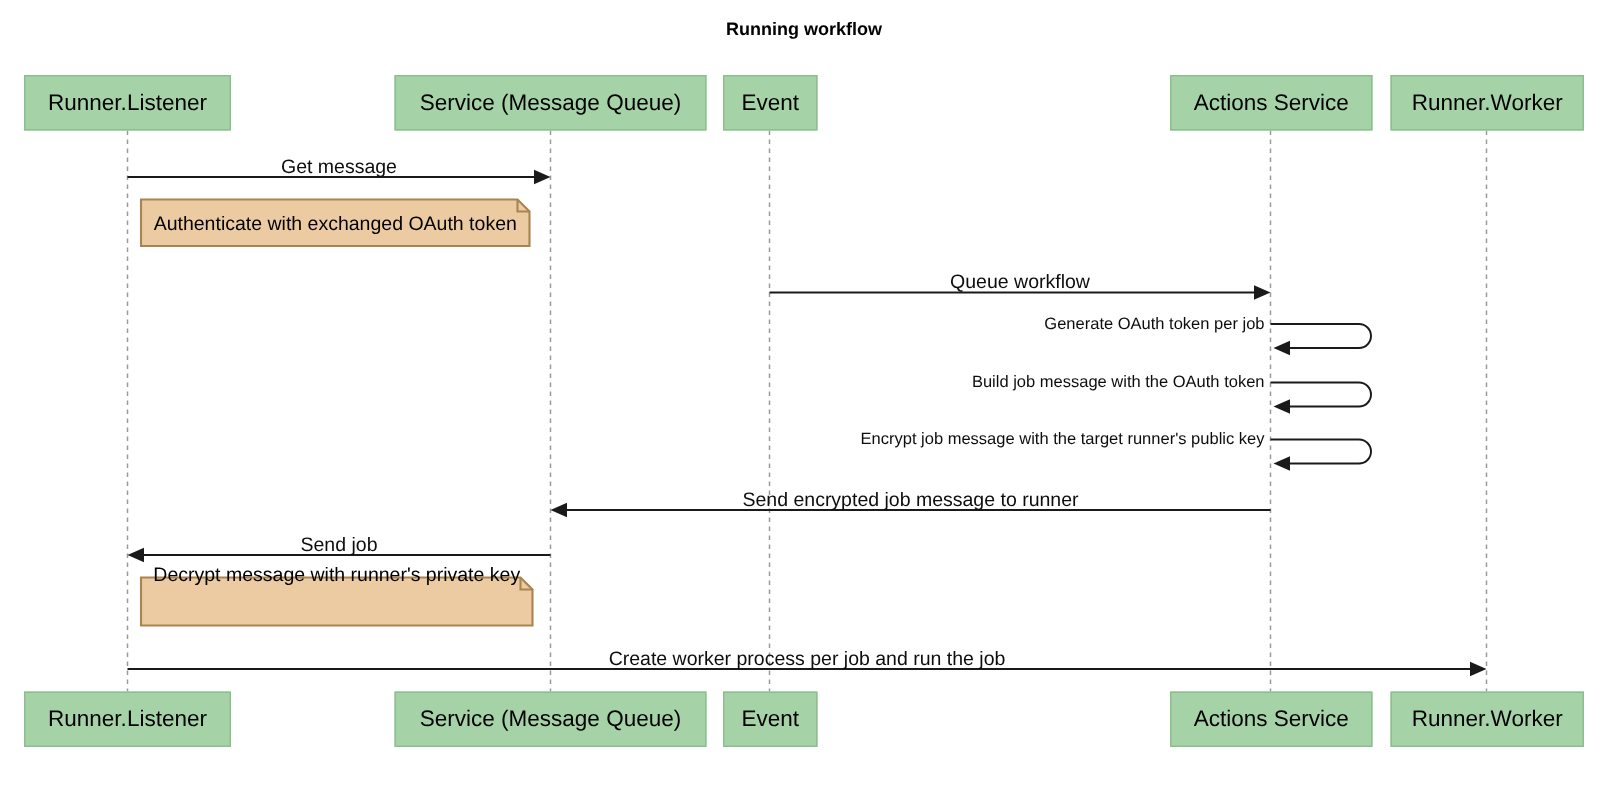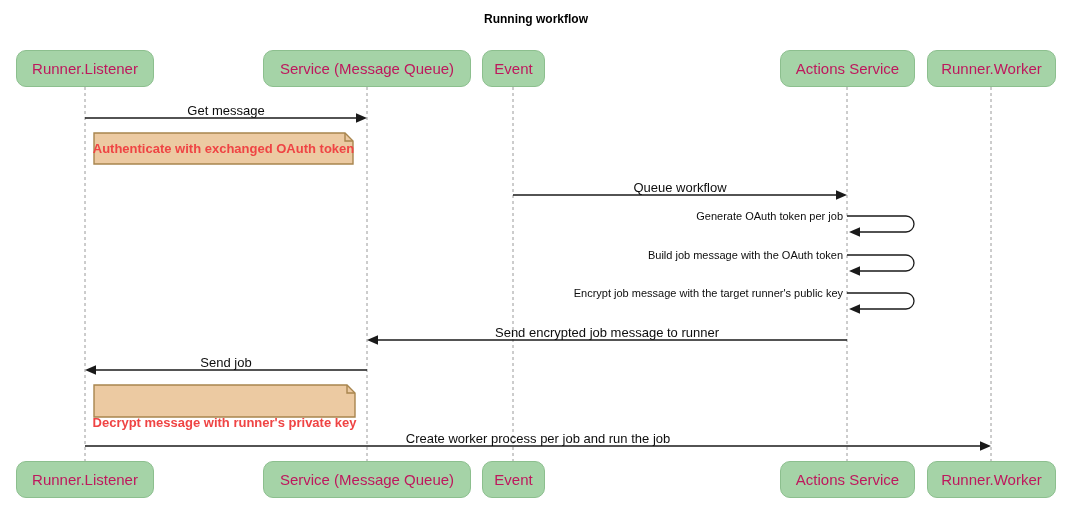--- a/index.html
+++ b/index.html
@@ -31,36 +31,36 @@
   svg .lifeline { stroke: var(--lifeline); stroke-width: 1; stroke-dasharray: 3 3; fill: none; }
   svg .msgline { stroke: var(--line); stroke-width: 1.3; fill: none; }
   svg .loop    { stroke: var(--line); stroke-width: 1.3; fill: none; }
   svg .arrowhead { fill: var(--line); stroke: none; }
   svg .note-shape { fill: var(--note-fill); stroke: var(--note-border); stroke-width: 1.4; }
   svg .note-fold  { fill: none; stroke: var(--note-border); stroke-width: 1.4; }
   .actor {
     position: absolute; height: 37px;
     background: var(--actor-fill);
     border: 1px solid var(--actor-border);
-    border-radius: 10px;
+    border-radius: 0;
     display: flex; align-items: center; justify-content: center;
-    font-size: 15px; color: #be185d; white-space: nowrap;
+    font-size: 15px; color: #000000; white-space: nowrap;
   }
   .msg-label {
     position: absolute; font-size: 13px; color: #0d0d0d;
     white-space: nowrap; text-align: center;
   }
   .self-label {
     position: absolute; font-size: 11px; color: #0d0d0d;
     white-space: nowrap; text-align: right;
   }
   .note-label {
-    position: absolute; font-size: 13px; color: #ef4444;
+    position: absolute; font-size: 13px; color: #000000;
     display: flex; align-items: center; justify-content: center;
-    white-space: nowrap; text-align: center; font-weight: bold;
+    white-space: nowrap; text-align: center;
   }
 </style>
 </head>
 <body>
 
 <div class="canvas">
 
   <div class="title">Running workflow</div>
 
   <svg class="layer" width="1072" height="523" viewBox="0 0 1072 523">
@@ -137,15 +137,15 @@
   <div class="msg-label" style="left:540px; top:180px; width:280px;">Queue workflow</div>
   <div class="msg-label" style="left:86px;  top:103px; width:280px;">Get message</div>
   <div class="self-label" style="right:229px; top:210px;">Generate OAuth token per job</div>
   <div class="self-label" style="right:229px; top:249px;margin-left:28px;">Build job message with the OAuth token</div>
   <div class="self-label" style="right:229px; top:287px;">Encrypt job message with the target runner's public key</div>
   <div class="msg-label" style="left:447px; top:325px; width:320px;text-align:center;">Send encrypted job message to runner</div>
   <div class="msg-label" style="left:86px;  top:355px; width:280px;">Send job</div>
   <div class="msg-label" style="left:338px; top:431px; width:400px;">Create worker process per job and run the job</div>
 
   <div class="note-label" style="left:94px; top:133px; width:259px; height:31px;">Authenticate with exchanged OAuth token</div>
-  <div class="note-label" style="left:94px; top:406px; width:261px; height:32px;">Decrypt message with runner's private key</div>
+  <div class="note-label" style="left:94px; top:366px; width:261px; height:32px;">Decrypt message with runner's private key</div>
 
 </div>
 
 </body></html>

